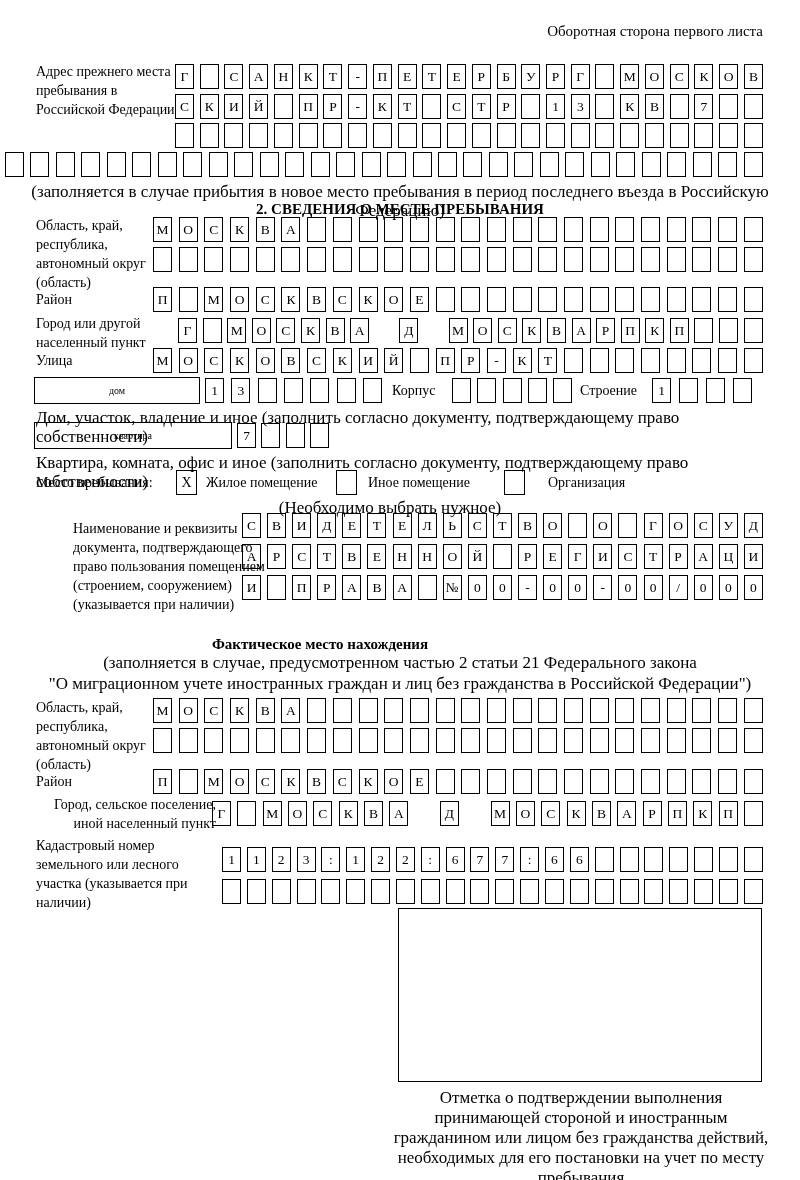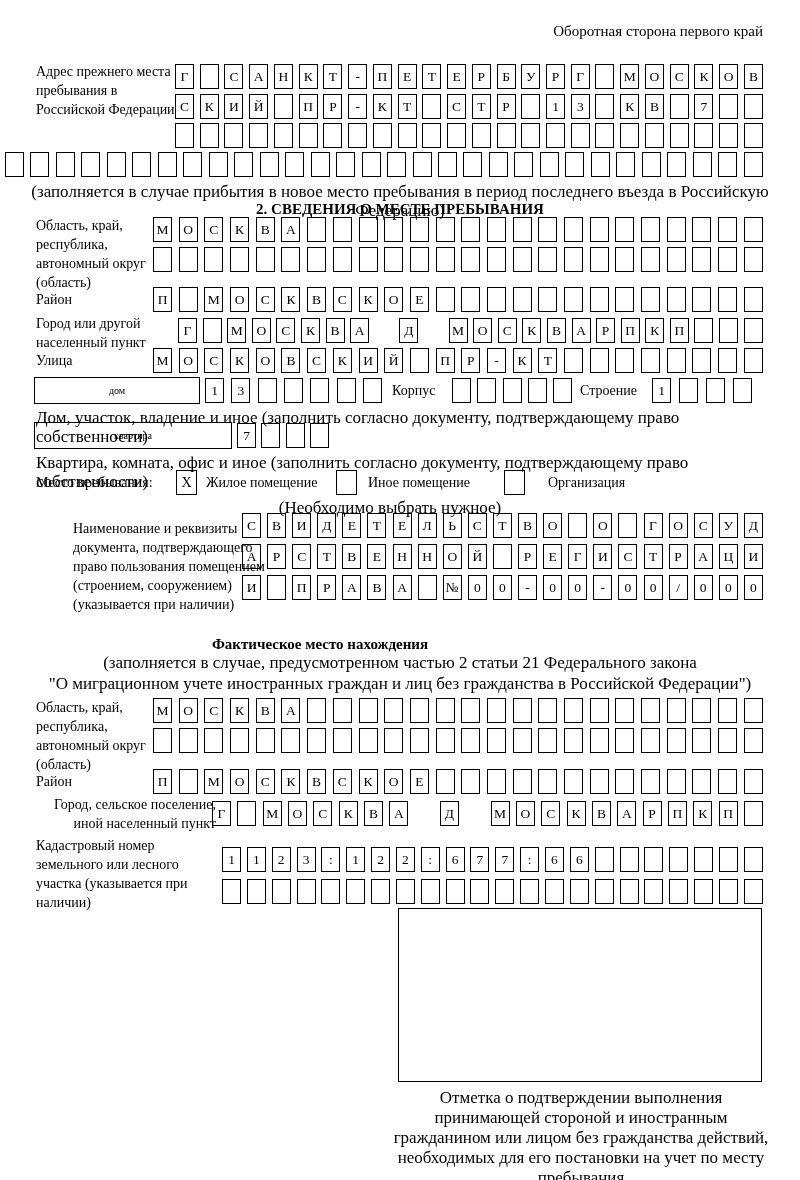--- a/index.html
+++ b/index.html
@@ -19,21 +19,21 @@
   .chk{width:21px;height:25px;border:1.6px solid #000;box-sizing:border-box;
         display:flex;align-items:center;justify-content:center;font-size:14px;}
   .center{text-align:center;}
   .stampbox{border:1.8px solid #000;box-sizing:border-box;}
 </style>
 </head>
 <body>
 
 <div id="page">
 
-  <div class="abs cap" style="left:400px;top:22px;width:363px;text-align:right;font-size:15px;">Оборотная сторона первого край</div>
+  <div class="abs cap" style="left:400px;top:22px;width:363px;text-align:right;font-size:15px;">Оборотная сторона первого листа</div>
 
   <div class="abs lbl" style="left:36px;top:62px;width:140px;">Адрес прежнего места пребывания в Российской Федерации</div>
   <div class="abs boxrow" style="left:175px;top:64px;width:588px;">
       <span class="cell">Г</span>
       <span class="cell"></span>
       <span class="cell">С</span>
       <span class="cell">А</span>
       <span class="cell">Н</span>
       <span class="cell">К</span>
       <span class="cell">Т</span>

